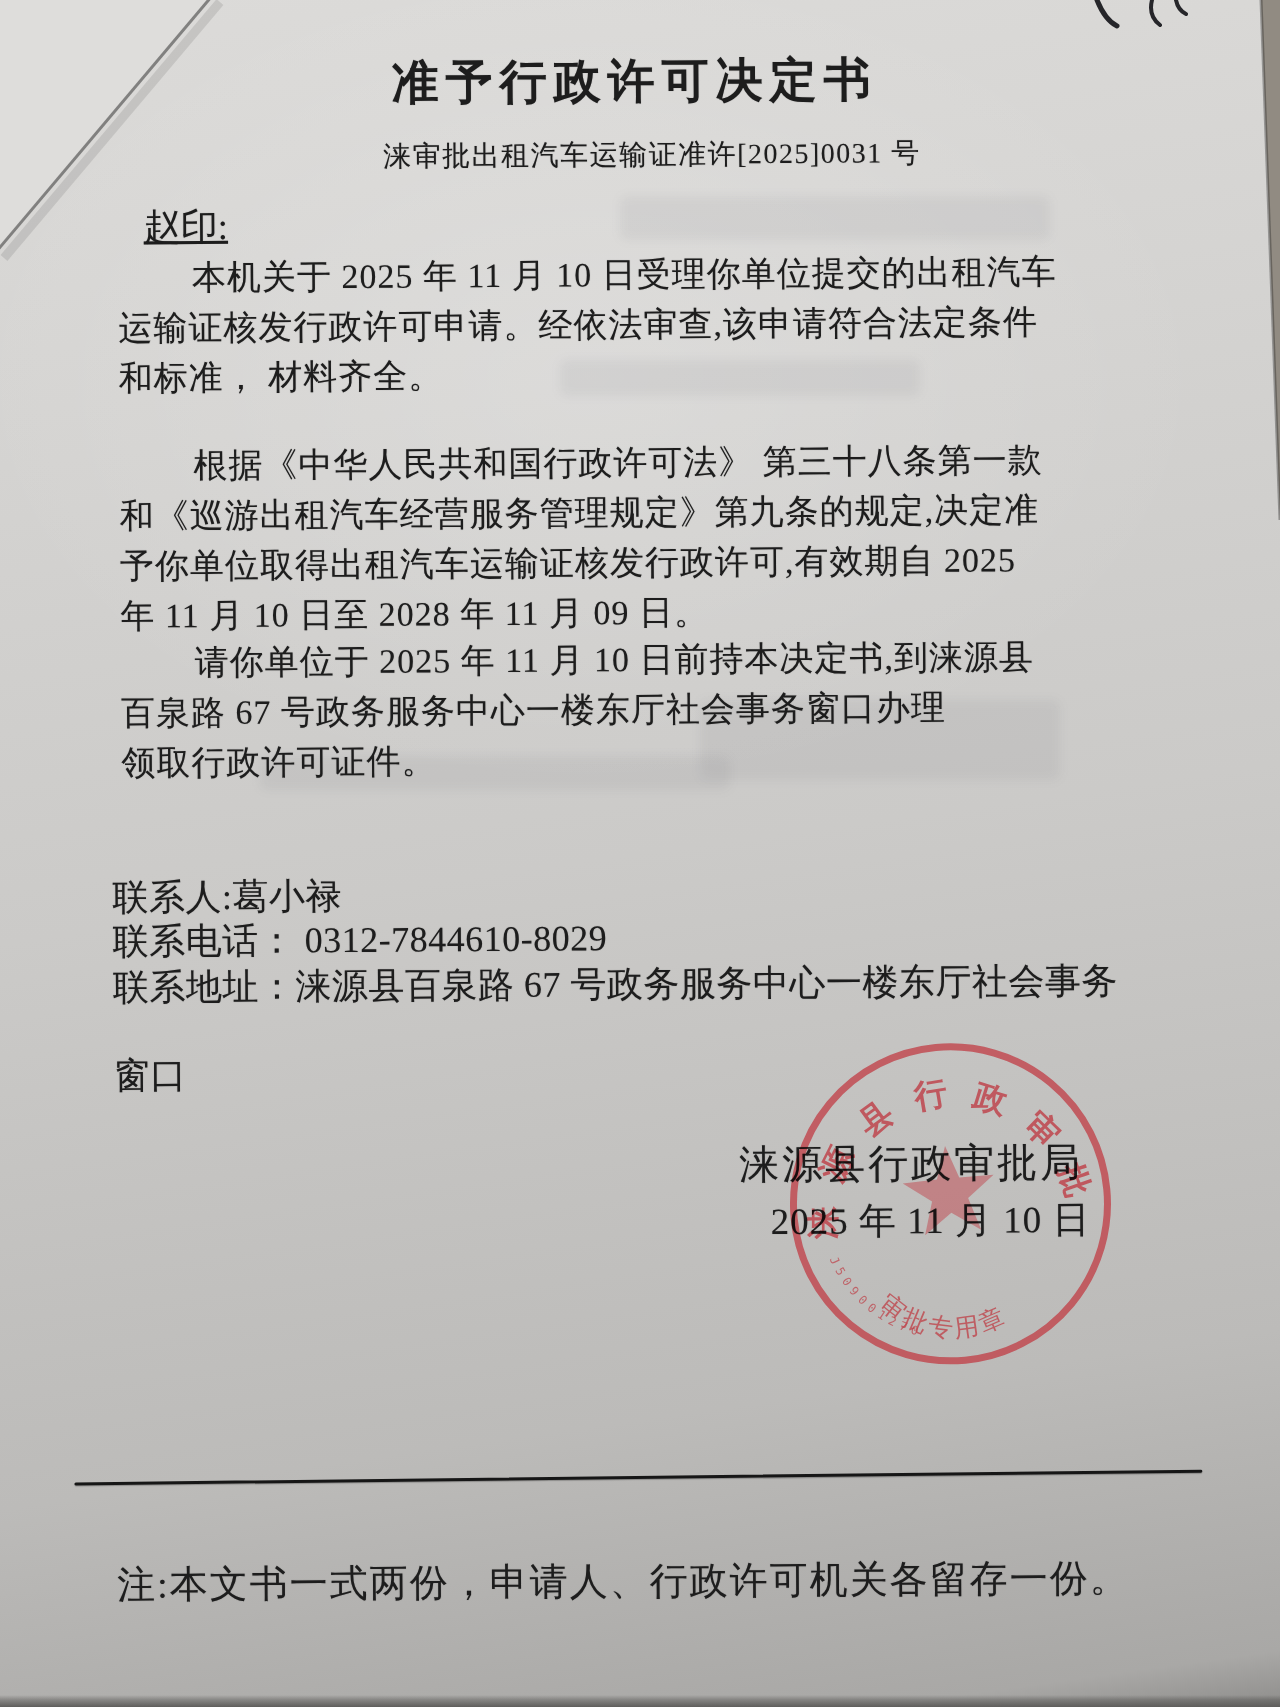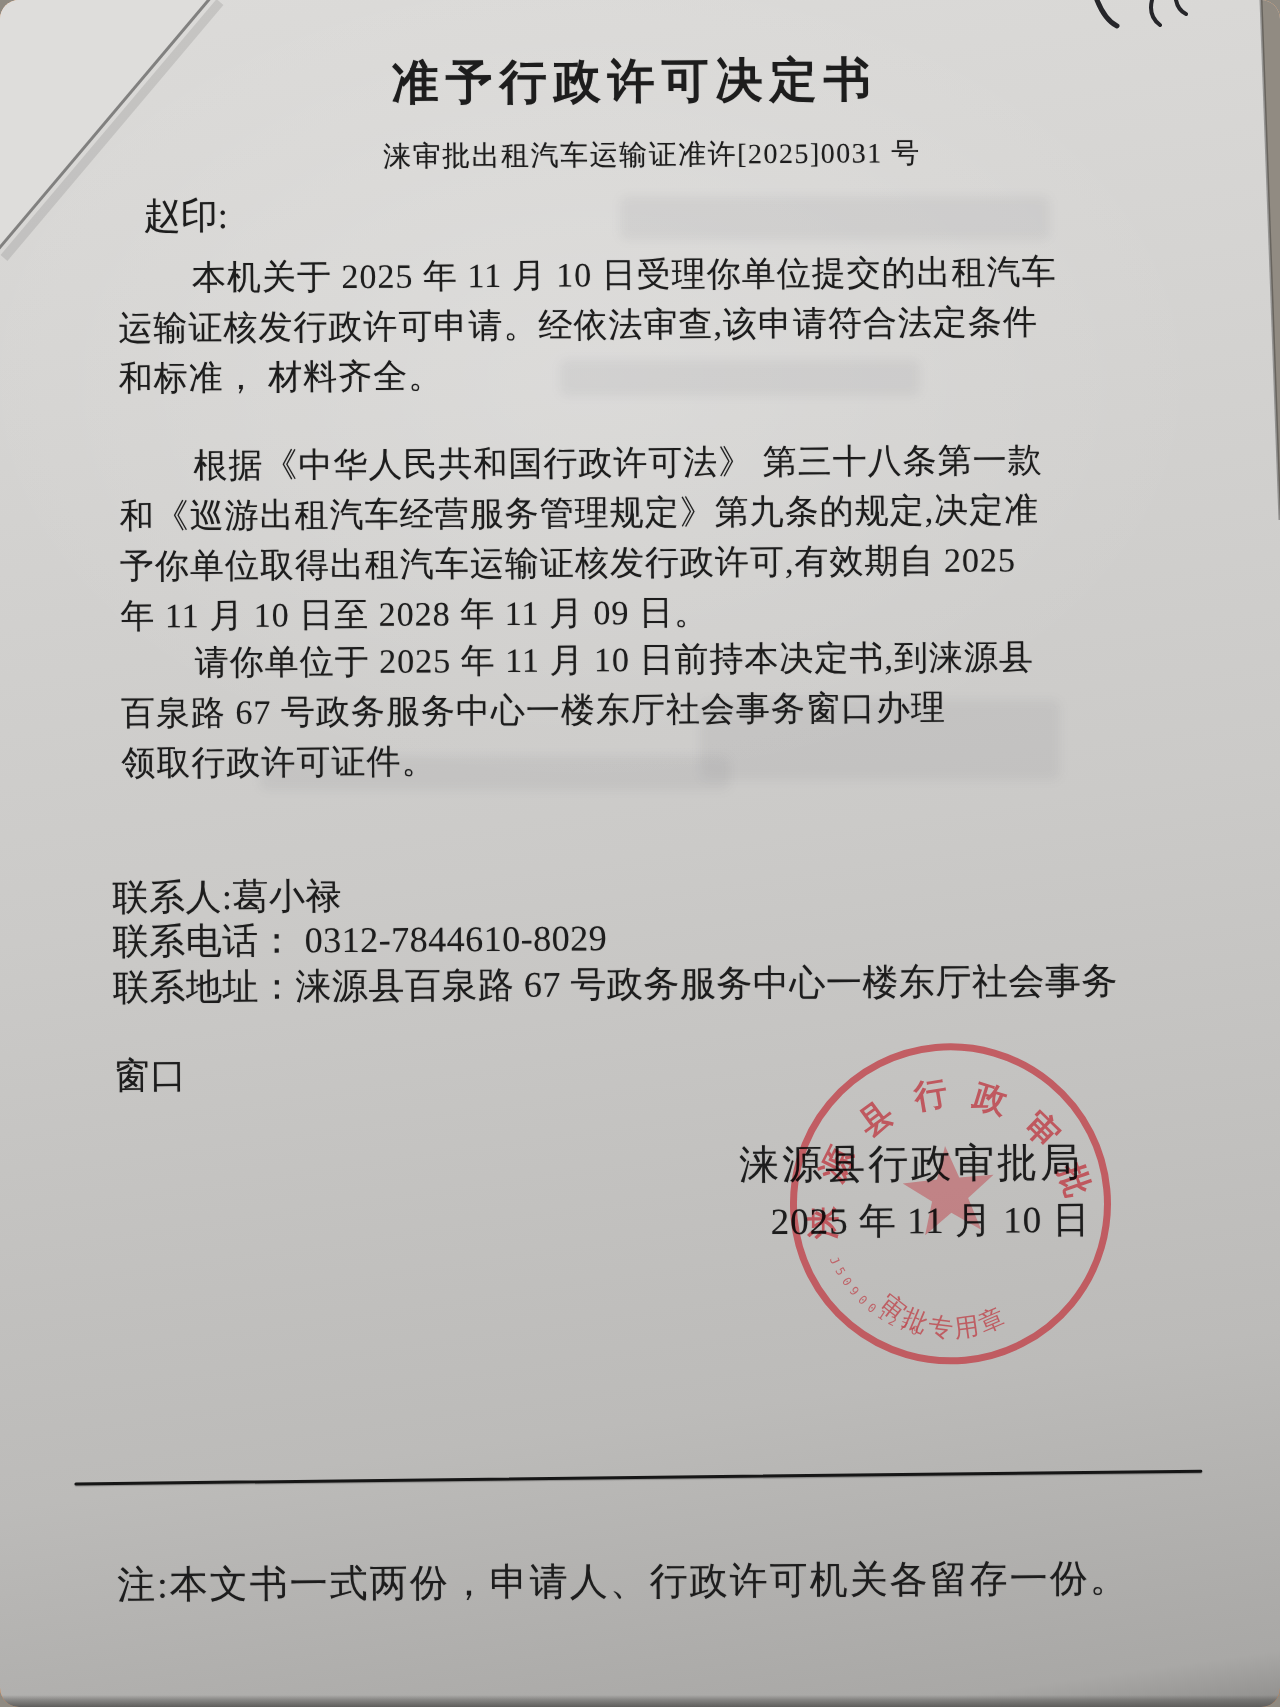--- a/index.html
+++ b/index.html
@@ -1,40 +1,39 @@
 <!DOCTYPE html>
 <html><head>
 <meta charset="utf-8">
 <style>
   html,body{margin:0;padding:0;background:#8f8a81;}
   #canvas{
     position:relative;width:1280px;height:1707px;overflow:hidden;
     background:#f97316;
     font-family:"Liberation Serif","DejaVu Serif",serif;
     color:#1d1d1d;
-    border-radius:19px;
   }
   
   #paper{
     position:absolute;inset:0;
     background:linear-gradient(172deg,#dcdbd9 0%,#d5d4d2 22%,#cbcac8 50%,#bcbbb9 80%,#a9a8a6 97%,#8e8d8b 100%);
   }
   #paper-sheen{
     position:absolute;inset:0;
     background:radial-gradient(ellipse 900px 600px at 46% 22%, rgba(255,255,255,.18), rgba(255,255,255,0) 70%);
   }
   .abs{position:absolute;}
   #doc{position:absolute;inset:0;transform:rotate(-0.4deg);transform-origin:640px 850px;}
   .ink{color:#1d1d1d;text-shadow:0 0 1px rgba(25,25,25,.38);}
   .title{
     left:0;right:0;top:50px;text-align:center;
     font-size:47px;font-weight:bold;letter-spacing:7px;
   }
   .docnum{left:388px;top:136px;font-size:28px;letter-spacing:1.5px;}
-  .addressee{left:148px;top:188px;font-size:37px;}
+  .addressee{left:148px;top:199px;font-size:37px;text-decoration:underline;}
   .bodyline{left:122px;width:940px;font-size:34px;letter-spacing:1px;white-space:nowrap;}
   .indent{padding-left:74px;}
   .contactline{left:112px;font-size:36px;letter-spacing:.5px;white-space:nowrap;}
   .sig{white-space:nowrap;}
   .footnote{left:112px;top:1556px;font-size:38px;letter-spacing:2px;white-space:nowrap;}
   .divider{
     left:70px;top:1476px;width:1128px;height:3px;background:#161616;
     transform:rotate(-0.25deg);border-radius:2px;
     box-shadow:0 1px 1px rgba(0,0,0,.25);
   }

